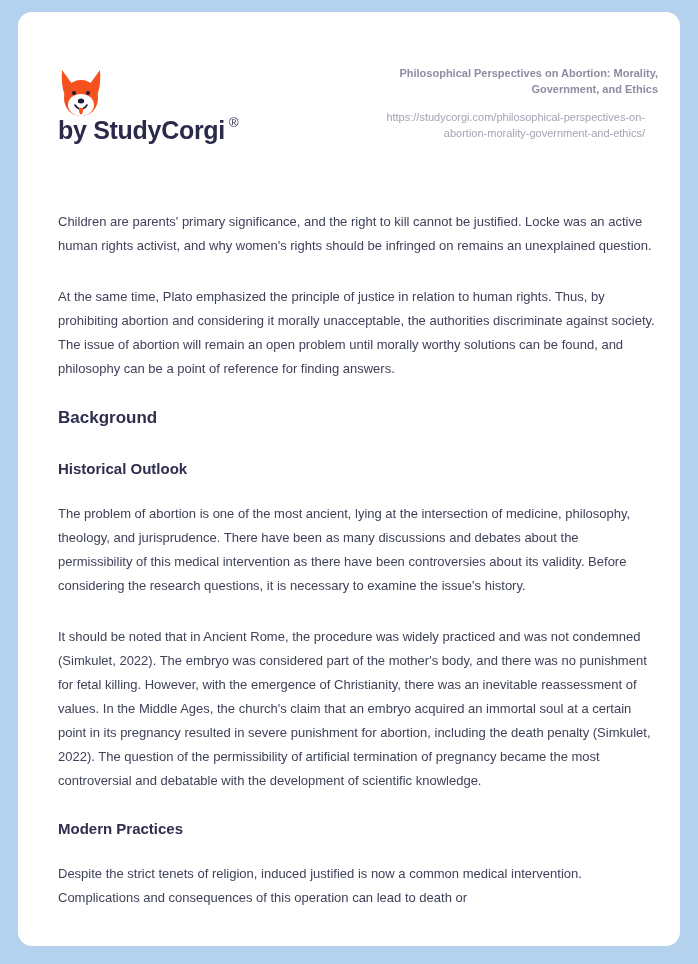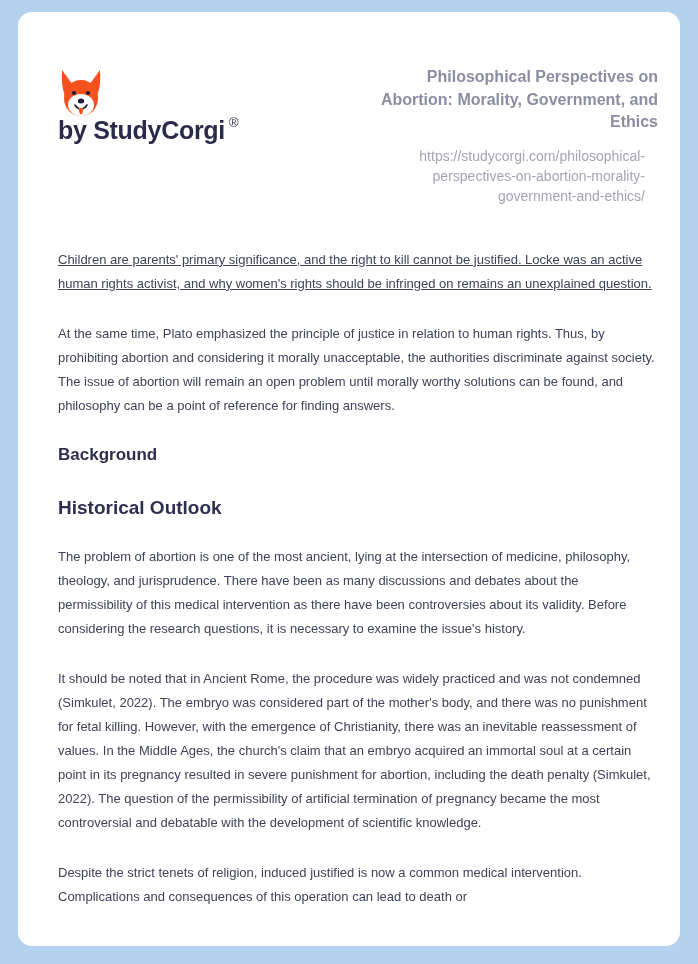--- a/index.html
+++ b/index.html
@@ -59,57 +59,56 @@
     margin-left: 4px;
     margin-top: -2px;
   }
   .header-meta {
     text-align: right;
     max-width: 306px;
     padding-top: 6px;
   }
   .doc-title {
     color: #8c8da2;
-    font-size: 16px;
+    font-size: 11px;
     font-weight: bold;
     line-height: 1.42;
     margin: 0 0 6px 0;
   }
   .doc-url {
     color: #a3a4b5;
-    font-size: 14px;
+    font-size: 11px;
     font-weight: normal;
     line-height: 1.42;
     margin: 13px;
     word-break: break-word;
   }
   
   .doc-body {
     padding: 0 24px 0 40px;
   }
   .doc-body p {
     color: #3f4259;
     font-size: 13px;
     line-height: 1.85;
     margin: 0 0 26px 0;
   }
   .doc-body p:first-of-type {
-    margin-top: 28px;
-    text-decoration: underline;
+    margin-top: 56px;
   }
   h2.section-h2 {
     color: #2f2e4f;
     font-size: 17px;
     font-weight: bold;
     line-height: 1.3;
     margin: 0 0 30px 0;
   }
   h3.section-h3 {
     color: #2f2e4f;
-    font-size: 19px;
+    font-size: 15px;
     font-weight: bold;
     line-height: 1.3;
     margin: 0 0 24px 0;
   }
 </style>
 </head>
 <body>
 
 <div class="page-card">
 
@@ -143,17 +142,18 @@
   <div class="doc-body">
     <p>Children are parents' primary significance, and the right to kill cannot be justified. Locke was an active human rights activist, and why women's rights should be infringed on remains an unexplained question.</p>
     <p>At the same time, Plato emphasized the principle of justice in relation to human rights. Thus, by prohibiting abortion and considering it morally unacceptable, the authorities discriminate against society. The issue of abortion will remain an open problem until morally worthy solutions can be found, and philosophy can be a point of reference for finding answers.</p>
 
     <h2 class="section-h2">Background</h2>
     <h3 class="section-h3">Historical Outlook</h3>
 
     <p>The problem of abortion is one of the most ancient, lying at the intersection of medicine, philosophy, theology, and jurisprudence. There have been as many discussions and debates about the permissibility of this medical intervention as there have been controversies about its validity. Before considering the research questions, it is necessary to examine the issue's history.</p>
     <p>It should be noted that in Ancient Rome, the procedure was widely practiced and was not condemned (Simkulet, 2022). The embryo was considered part of the mother's body, and there was no punishment for fetal killing. However, with the emergence of Christianity, there was an inevitable reassessment of values. In the Middle Ages, the church's claim that an embryo acquired an immortal soul at a certain point in its pregnancy resulted in severe punishment for abortion, including the death penalty (Simkulet, 2022). The question of the permissibility of artificial termination of pregnancy became the most controversial and debatable with the development of scientific knowledge.</p>
 
+    <h3 class="section-h3">Modern Practices</h3>
 
     <p>Despite the strict tenets of religion, induced justified is now a common medical intervention. Complications and consequences of this operation can lead to death or</p>
   </div>
 
 </div>
 
 </body></html>

